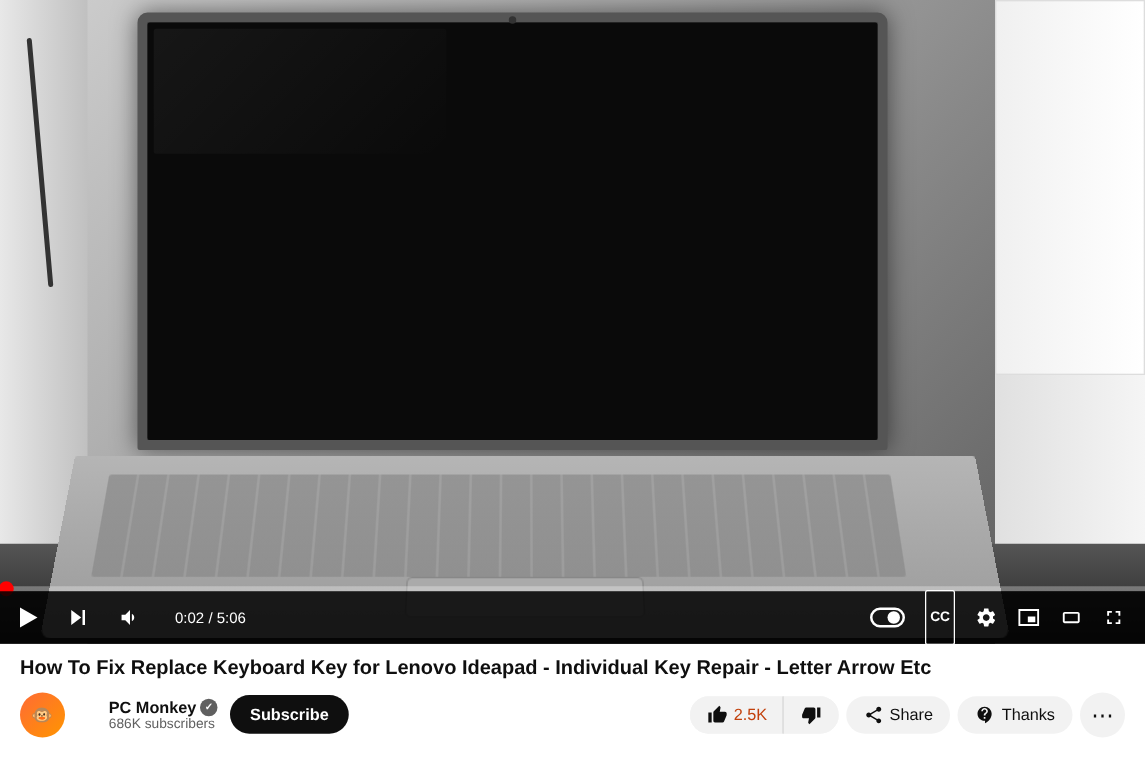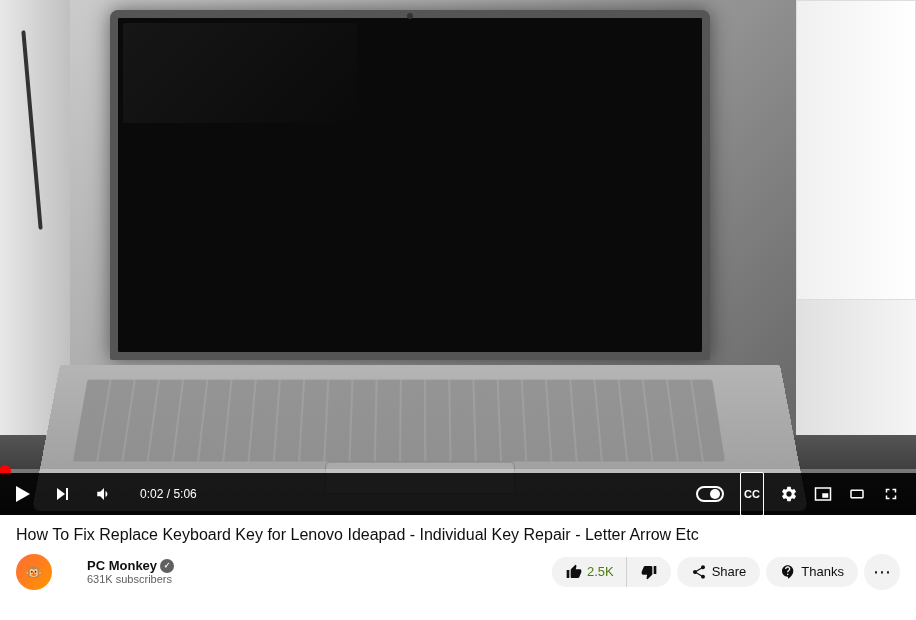--- a/index.html
+++ b/index.html
@@ -252,21 +252,21 @@
     }
 
     
     .video-info {
       padding: 10px 16px 8px;
       background: #fff;
     }
 
     .video-title {
       font-size: 16px;
-      font-weight: 400;
+      font-weight: 700;
       color: #0f0f0f;
       line-height: 1.3;
       margin-bottom: 8px;
     }
 
     .channel-row {
       display: flex;
       align-items: center;
       justify-content: space-between;
     }
@@ -364,21 +364,21 @@
     .like-btn {
       display: flex;
       align-items: center;
       gap: 5px;
       background: #f2f2f2;
       border: none;
       padding: 7px 12px 7px 14px;
       font-size: 13px;
       font-weight: 500;
       cursor: pointer;
-      color: #4d7c0f;
+      color: #c2410c;
       border-right: 1px solid #d0d0d0;
     }
 
     .dislike-btn {
       display: flex;
       align-items: center;
       background: #f2f2f2;
       border: none;
       padding: 7px 14px;
       cursor: pointer;
@@ -510,22 +510,23 @@
 
   <div class="channel-row">
 
     <div class="channel-left">
       <div class="channel-avatar">🐵</div>
       <div class="channel-name-block">
         <div class="channel-name">
           <span>PC Monkey</span>
           <span class="verified-badge">✓</span>
         </div>
-        <span class="subscriber-count">631K subscribers</span>
+        <span class="subscriber-count">686K subscribers</span>
       </div>
+      <button class="subscribe-btn">Subscribe</button>
     </div>
 
     <div class="action-buttons">
 
       <div class="like-dislike-group">
         <button class="like-btn">
           <svg viewBox="0 0 24 24" width="16" height="16">
             <path d="M1 21h4V9H1v12zm22-11c0-1.1-.9-2-2-2h-6.31l.95-4.57.03-.32c0-.41-.17-.79-.44-1.06L14.17 1 7.59 7.59C7.22 7.95 7 8.45 7 9v10c0 1.1.9 2 2 2h9c.83 0 1.54-.5 1.84-1.22l3.02-7.05c.09-.23.14-.47.14-.73v-2z" fill="#0f0f0f"></path>
           </svg>
           <span>2.5K</span>

